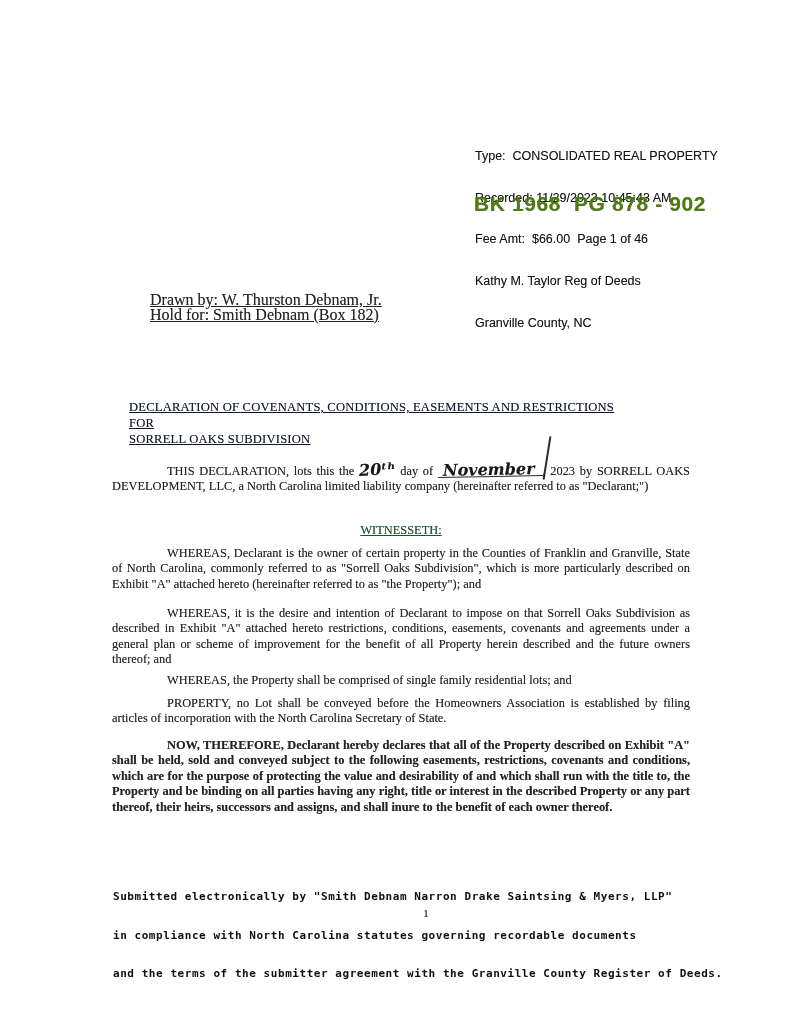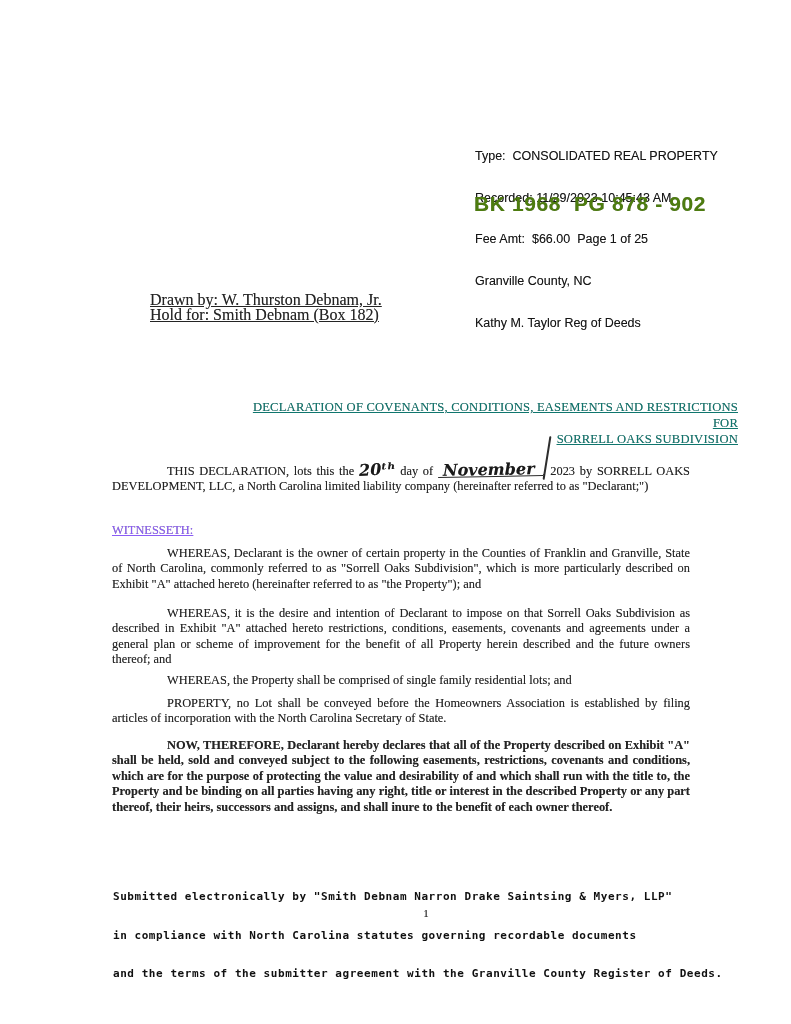--- a/index.html
+++ b/index.html
@@ -23,35 +23,35 @@
     font-family:"Liberation Sans", sans-serif;
     font-size:21px; font-weight:600; letter-spacing:0.6px;
     color:#4d7c0f; white-space:pre;
   }
   .preparer {
     position:absolute; left:150px; top:293px;
     font-size:16px; line-height:14.6px; color:#242424;
   }
   .preparer .line { text-decoration:underline; }
   .doc-title {
-    position:absolute; left:165px; top:400px; width:573px;
-    text-align:right; font-size:12.6px; line-height:15.8px;
-    letter-spacing:0.2px; color:#0f766e;
+    position:absolute; left:129px; top:400px; width:573px;
+    text-align:left; font-size:12.6px; line-height:15.8px;
+    letter-spacing:0.2px; color:#0f172a;
   }
   .doc-title .line { text-decoration:underline; }
   .body-par {
     position:absolute; left:112px; width:578px; margin:0;
     font-size:12.4px; line-height:15.4px;
     text-align:justify; text-indent:55px; color:#242424;
   }
   .intro { top:464px; }
   .witnesseth {
     position:absolute; left:112px; top:523px; width:578px;
-    text-align:left; font-size:12.4px;
-    text-decoration:underline; color:#8b5cf6;
+    text-align:center; font-size:12.4px;
+    text-decoration:underline; color:#14532d;
   }
   .w1 { top:546px; }
   .w2 { top:606px; }
   .w3 { top:673px; }
   .w4 { top:696px; }
   .nowpar { top:738px;font-weight:bold; }
   .hand {
     font-family:"DejaVu Serif", serif;
     font-style:italic; font-weight:bold;
     font-size:16px; line-height:10px;
@@ -80,23 +80,23 @@
   }
 </style>
 </head>
 <body>
 
 <div class="page">
 
   <div class="stamp">
     <div>Type:  CONSOLIDATED REAL PROPERTY</div>
     <div>Recorded: 11/29/2023 10:45:43 AM</div>
-    <div>Fee Amt:  $66.00  Page 1 of 25</div>
+    <div>Fee Amt:  $66.00  Page 1 of 46</div>
+    <div>Kathy M. Taylor Reg of Deeds</div>
     <div>Granville County, NC</div>
-    <div>Kathy M. Taylor Reg of Deeds</div>
   </div>
 
   <div class="bookpage">BK 1968  PG 878 - 902</div>
 
   <div class="preparer">
     <div class="line">Drawn by: W. Thurston Debnam, Jr.</div>
     <div class="line">Hold for: Smith Debnam (Box 182)</div>
   </div>
 
   <div class="doc-title">

